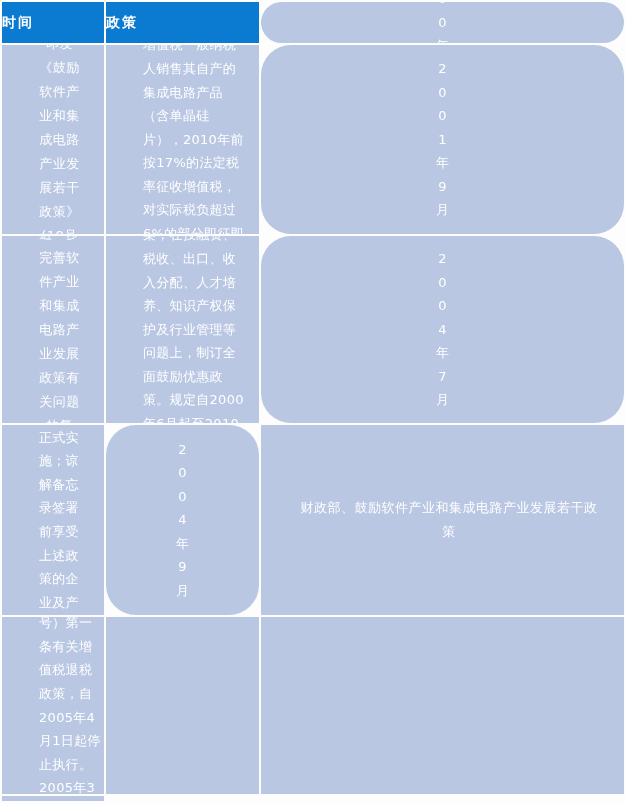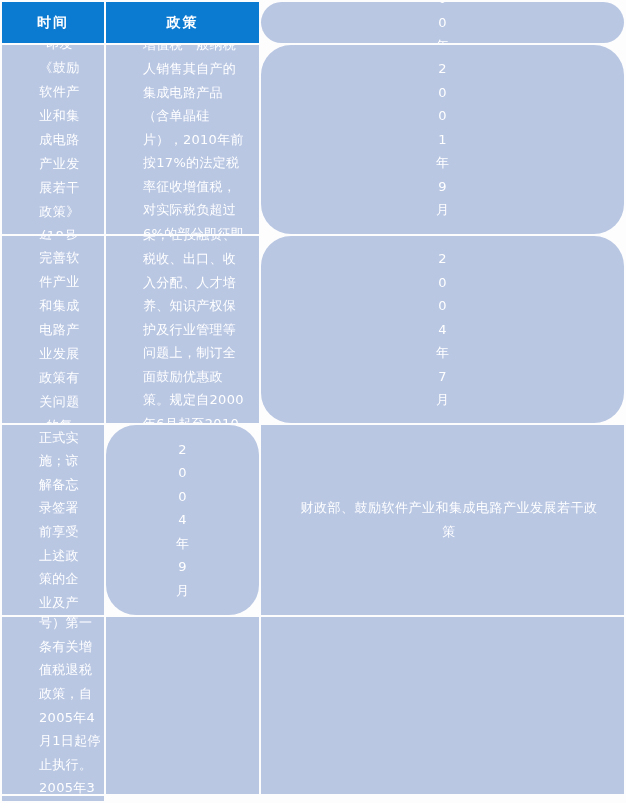--- a/index.html
+++ b/index.html
@@ -23,21 +23,21 @@
     background:var(--grid);
     width:626px;height:803px;
   }
   .cell{overflow:hidden;}
   .head{
     background:var(--header-bg);
     color:var(--text);
     font-weight:bold;
     font-size:14px;
     letter-spacing:2px;
-    display:flex;align-items:center;justify-content:center;
+    display:flex;align-items:center;justify-content:flex-start;
   }
   .body{
     background:var(--cell-bg);
     color:var(--text);
     font-size:13px;
   }
   .time{display:flex;align-items:center;justify-content:center;border-radius:30px;}
   .time .vtext{
     display:block;
     width:15px;

